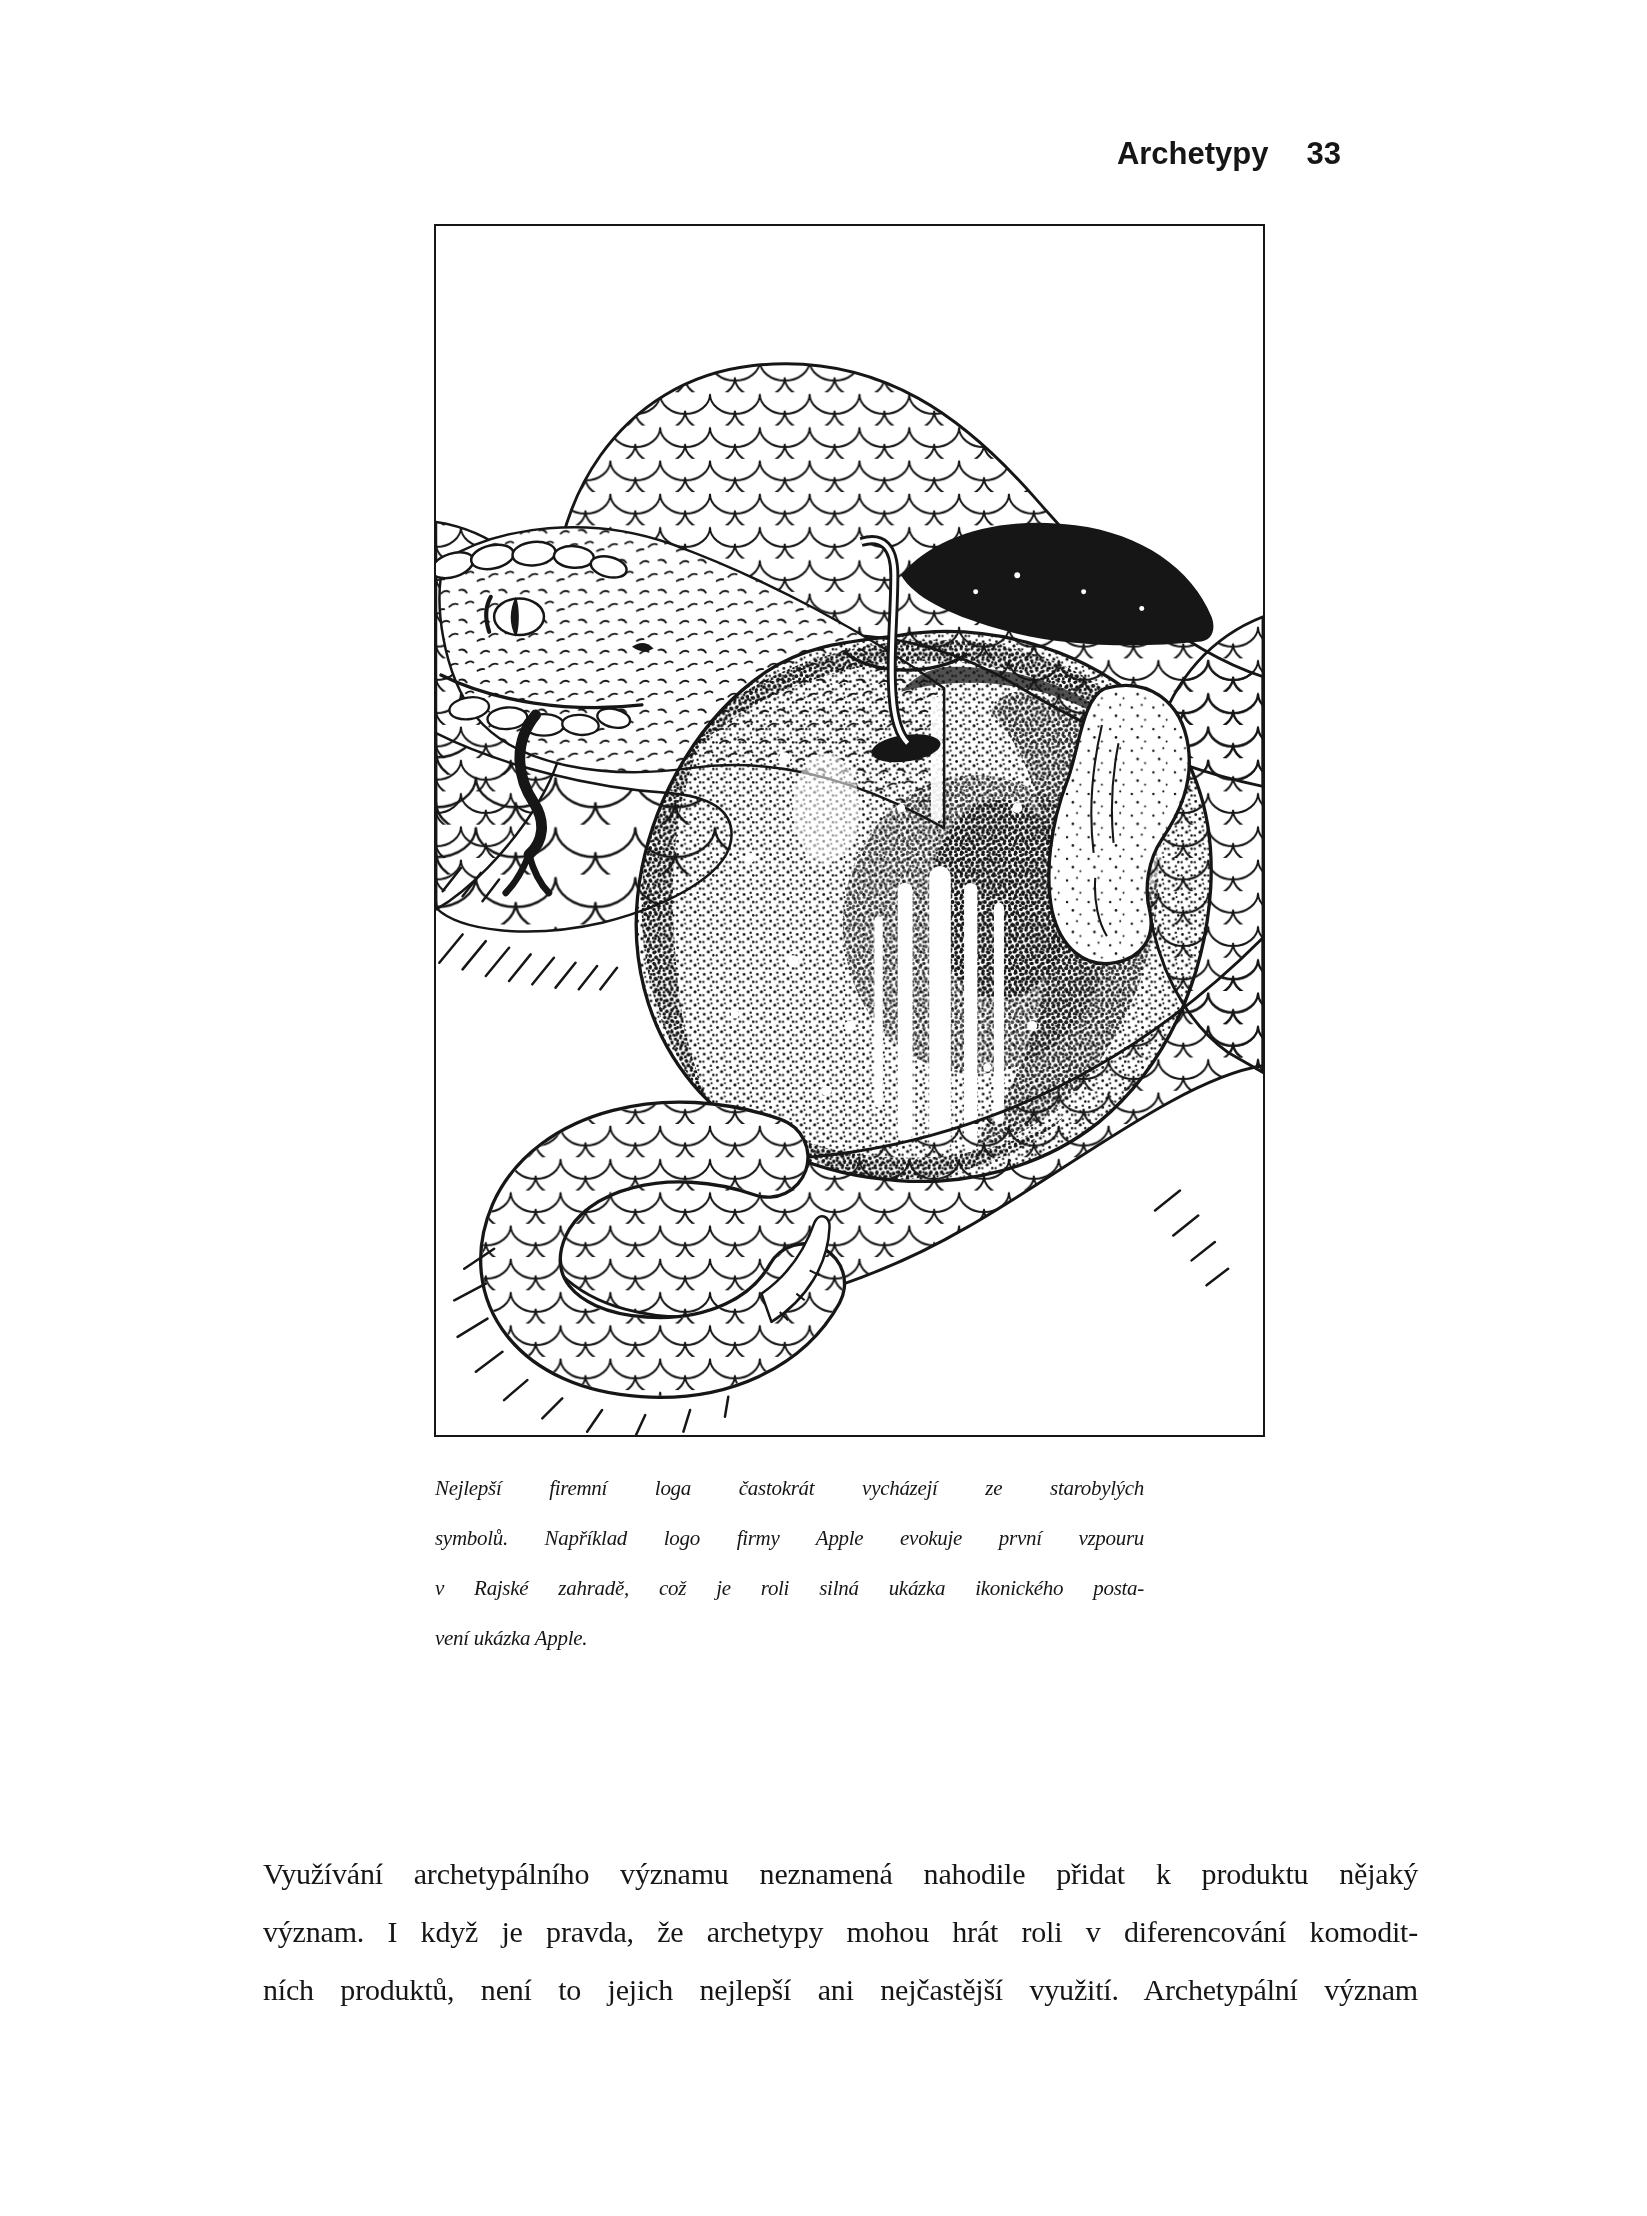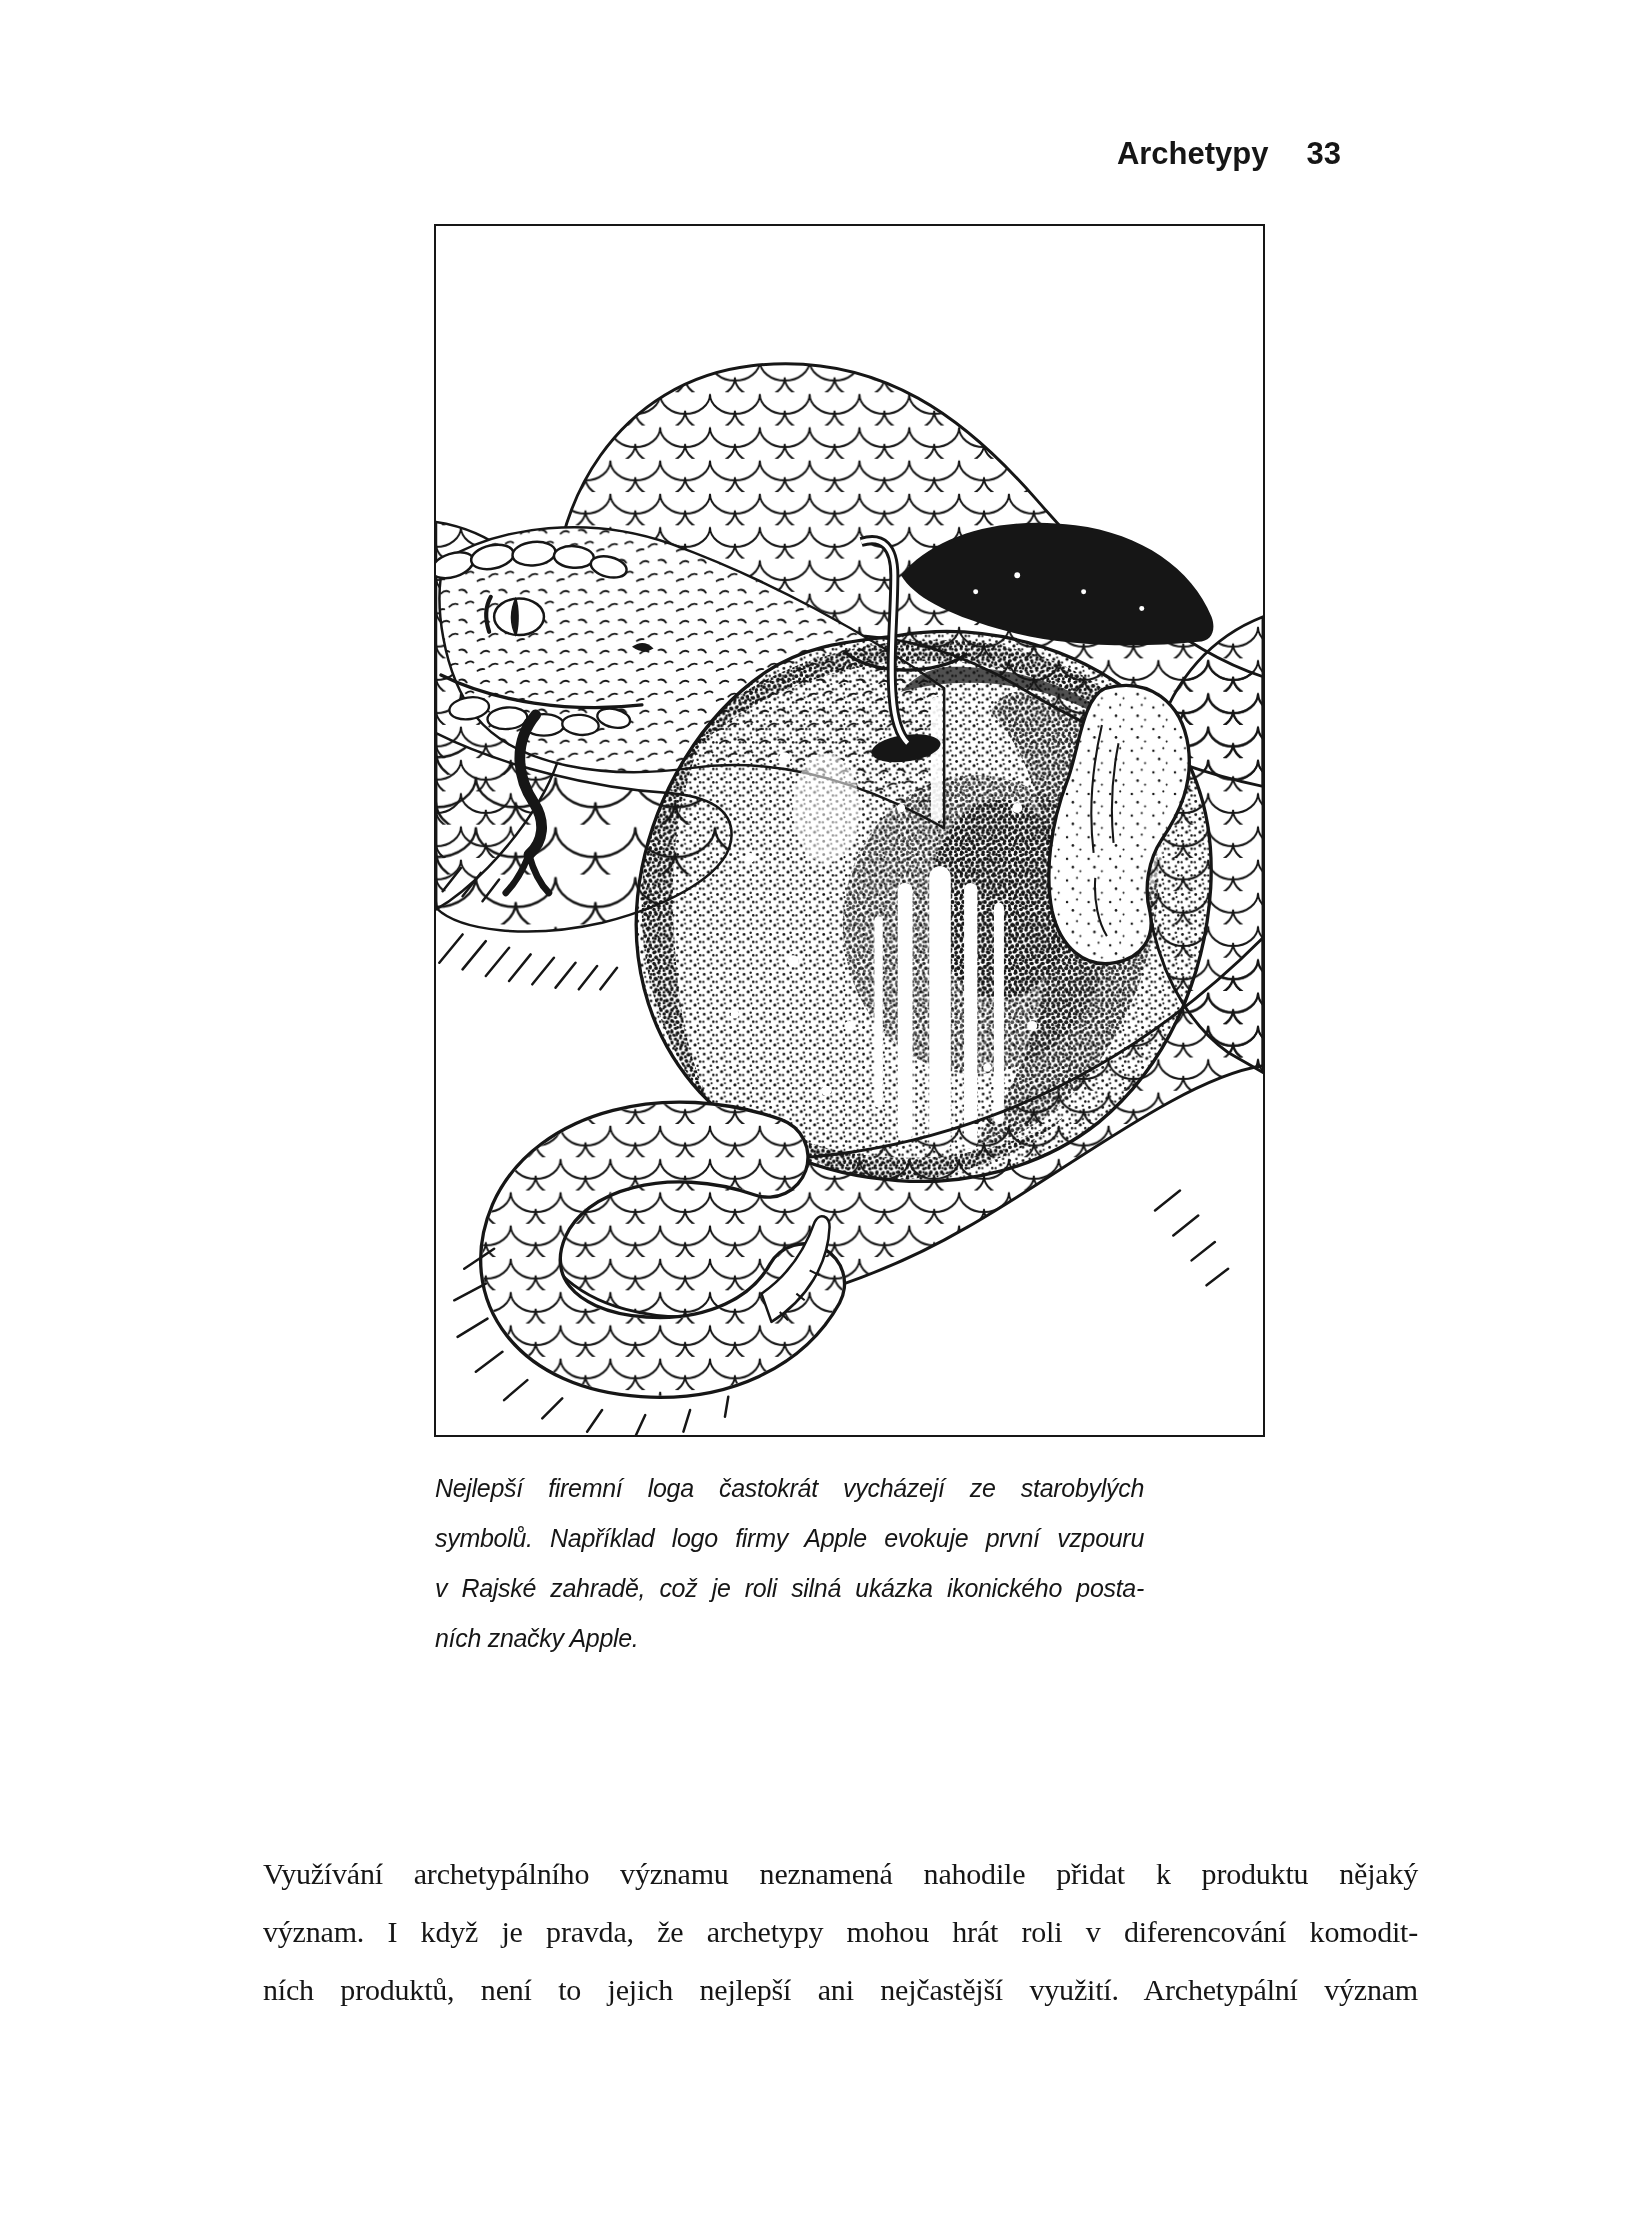--- a/index.html
+++ b/index.html
@@ -3,21 +3,21 @@
 <meta charset="utf-8">
 <style>
   html,body{margin:0;padding:0;background:#ffffff;}
   .page{position:relative;width:1580px;height:2216px;background:#ffffff;color:#161616;overflow:hidden;}
   .running-header{position:absolute;top:138px;right:239px;display:flex;align-items:baseline;gap:38px;
     font-family:"Liberation Sans",sans-serif;font-weight:700;font-size:31px;line-height:1;}
   .figure-frame{position:absolute;left:434px;top:224px;width:831px;height:1213px;
     border:2.5px solid #161616;box-sizing:border-box;background:#fff;}
   .figure-frame svg{display:block;width:100%;height:100%;}
   .caption{position:absolute;left:435px;top:1463px;width:709px;
-    font-family:Liberation Sans, sans-serif;font-style:italic;font-size:25px;line-height:50px;letter-spacing:-0.3px;}
+    font-family:Liberation Serif, serif;font-style:italic;font-size:21px;line-height:50px;letter-spacing:-0.3px;}
   .jl{text-align:justify;text-align-last:justify;}
   .ll{text-align:left;}
   .heading{position:absolute;left:263px;top:1742px;width:1155px;text-align:center;
     font-family:"Liberation Sans",sans-serif;font-weight:700;font-size:37px;line-height:1.2;letter-spacing:-0.4px;}
   .bodytext{position:absolute;left:263px;top:1845px;width:1155px;
     font-family:"Liberation Serif",serif;font-size:30px;line-height:58px;letter-spacing:-0.2px;}
 </style>
 </head>
 <body>
 
@@ -206,21 +206,21 @@
             <circle cx="850" cy="460" r="3" fill="#ffffff"></circle>
         </g>
       </g>
     </svg>
   </div>
 
   <figcaption class="caption">
     <div class="jl">Nejlepší firemní loga častokrát vycházejí ze starobylých</div>
     <div class="jl">symbolů. Například logo firmy Apple evokuje první vzpouru</div>
     <div class="jl">v Rajské zahradě, což je roli silná ukázka ikonického posta-</div>
-    <div class="ll">ních značky Apple.</div>
+    <div class="ll">vení ukázka Apple.</div>
   </figcaption>
 
 
   <div class="bodytext">
     <div class="jl">Využívání archetypálního významu neznamená nahodile přidat k produktu nějaký</div>
     <div class="jl">význam. I když je pravda, že archetypy mohou hrát roli v diferencování komodit-</div>
     <div class="jl">ních produktů, není to jejich nejlepší ani nejčastější využití. Archetypální význam</div>
   </div>
 
 </div>

